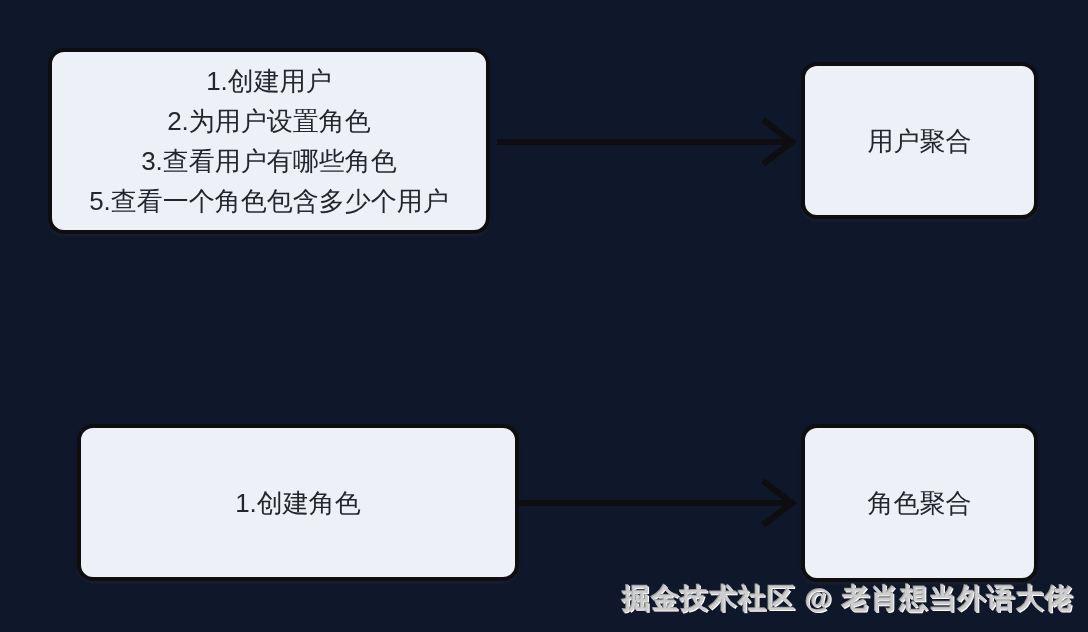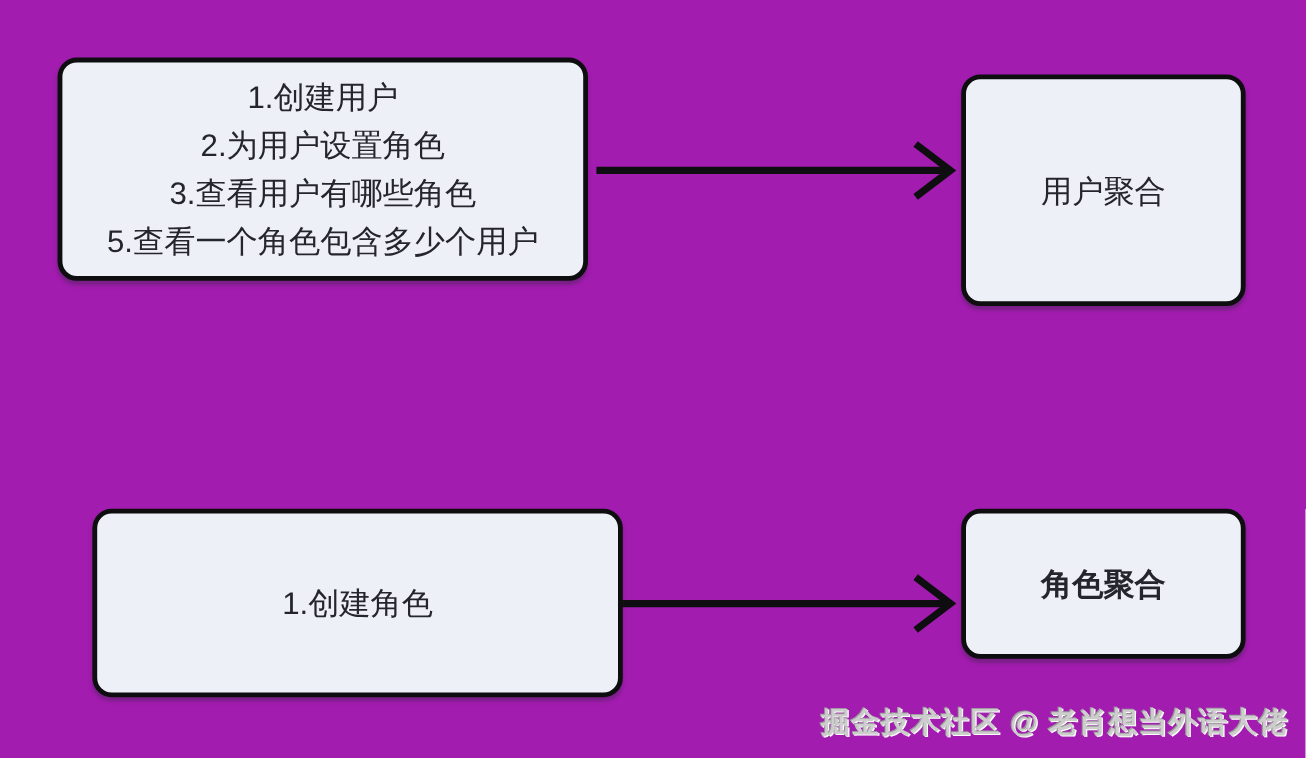--- a/index.html
+++ b/index.html
@@ -4,21 +4,21 @@
 <style>
   html, body {
     margin: 0;
     padding: 0;
     background: #ffffff;
   }
   .canvas {
     position: relative;
     width: 1088px;
     height: 632px;
-    background: #a21caf;
+    background: #0f172a;
     overflow: hidden;
     font-family: "Liberation Sans", "DejaVu Sans", sans-serif;
   }
   .node {
     position: absolute;
     box-sizing: border-box;
     background: #eef0f7;
     border: 4px solid #0e0e10;
     border-radius: 16px;
     box-shadow: 0 3px 3px rgba(40, 40, 55, 0.35);
@@ -26,37 +26,37 @@
     flex-direction: column;
     align-items: center;
     justify-content: center;
     color: #24262c;
     font-size: 26px;
     line-height: 40px;
     text-align: center;
     white-space: nowrap;
   }
   .node-user-commands   { left: 48px;  top: 48px;  width: 442px; height: 186px; }
-  .node-user-aggregate  { left: 801px; top: 62px;  width: 237px; height: 193px; }
+  .node-user-aggregate  { left: 801px; top: 62px;  width: 237px; height: 157px; }
   .node-role-commands   { left: 48px;  top: 424px; width: 442px; height: 157px; margin-left: 29px; }
-  .node-role-aggregate  { left: 801px; top: 424px; width: 237px; height: 125px; font-weight: bold; }
+  .node-role-aggregate  { left: 801px; top: 424px; width: 237px; height: 158px; }
 
   .arrow-layer {
     position: absolute;
     left: 0;
     top: 0;
     width: 1088px;
     height: 632px;
     pointer-events: none;
   }
   .watermark {
     position: absolute;
     right: 14px;
     bottom: 14px;
-    font-size: 24px;
+    font-size: 28px;
     font-weight: bold;
     letter-spacing: 1px;
     color: #cdcdcd;
     text-shadow: -1px -1px 0 #9c9c9c, 1px 1px 0 #ffffff;
     white-space: nowrap;
   }
 </style>
 </head>
 <body>
 

